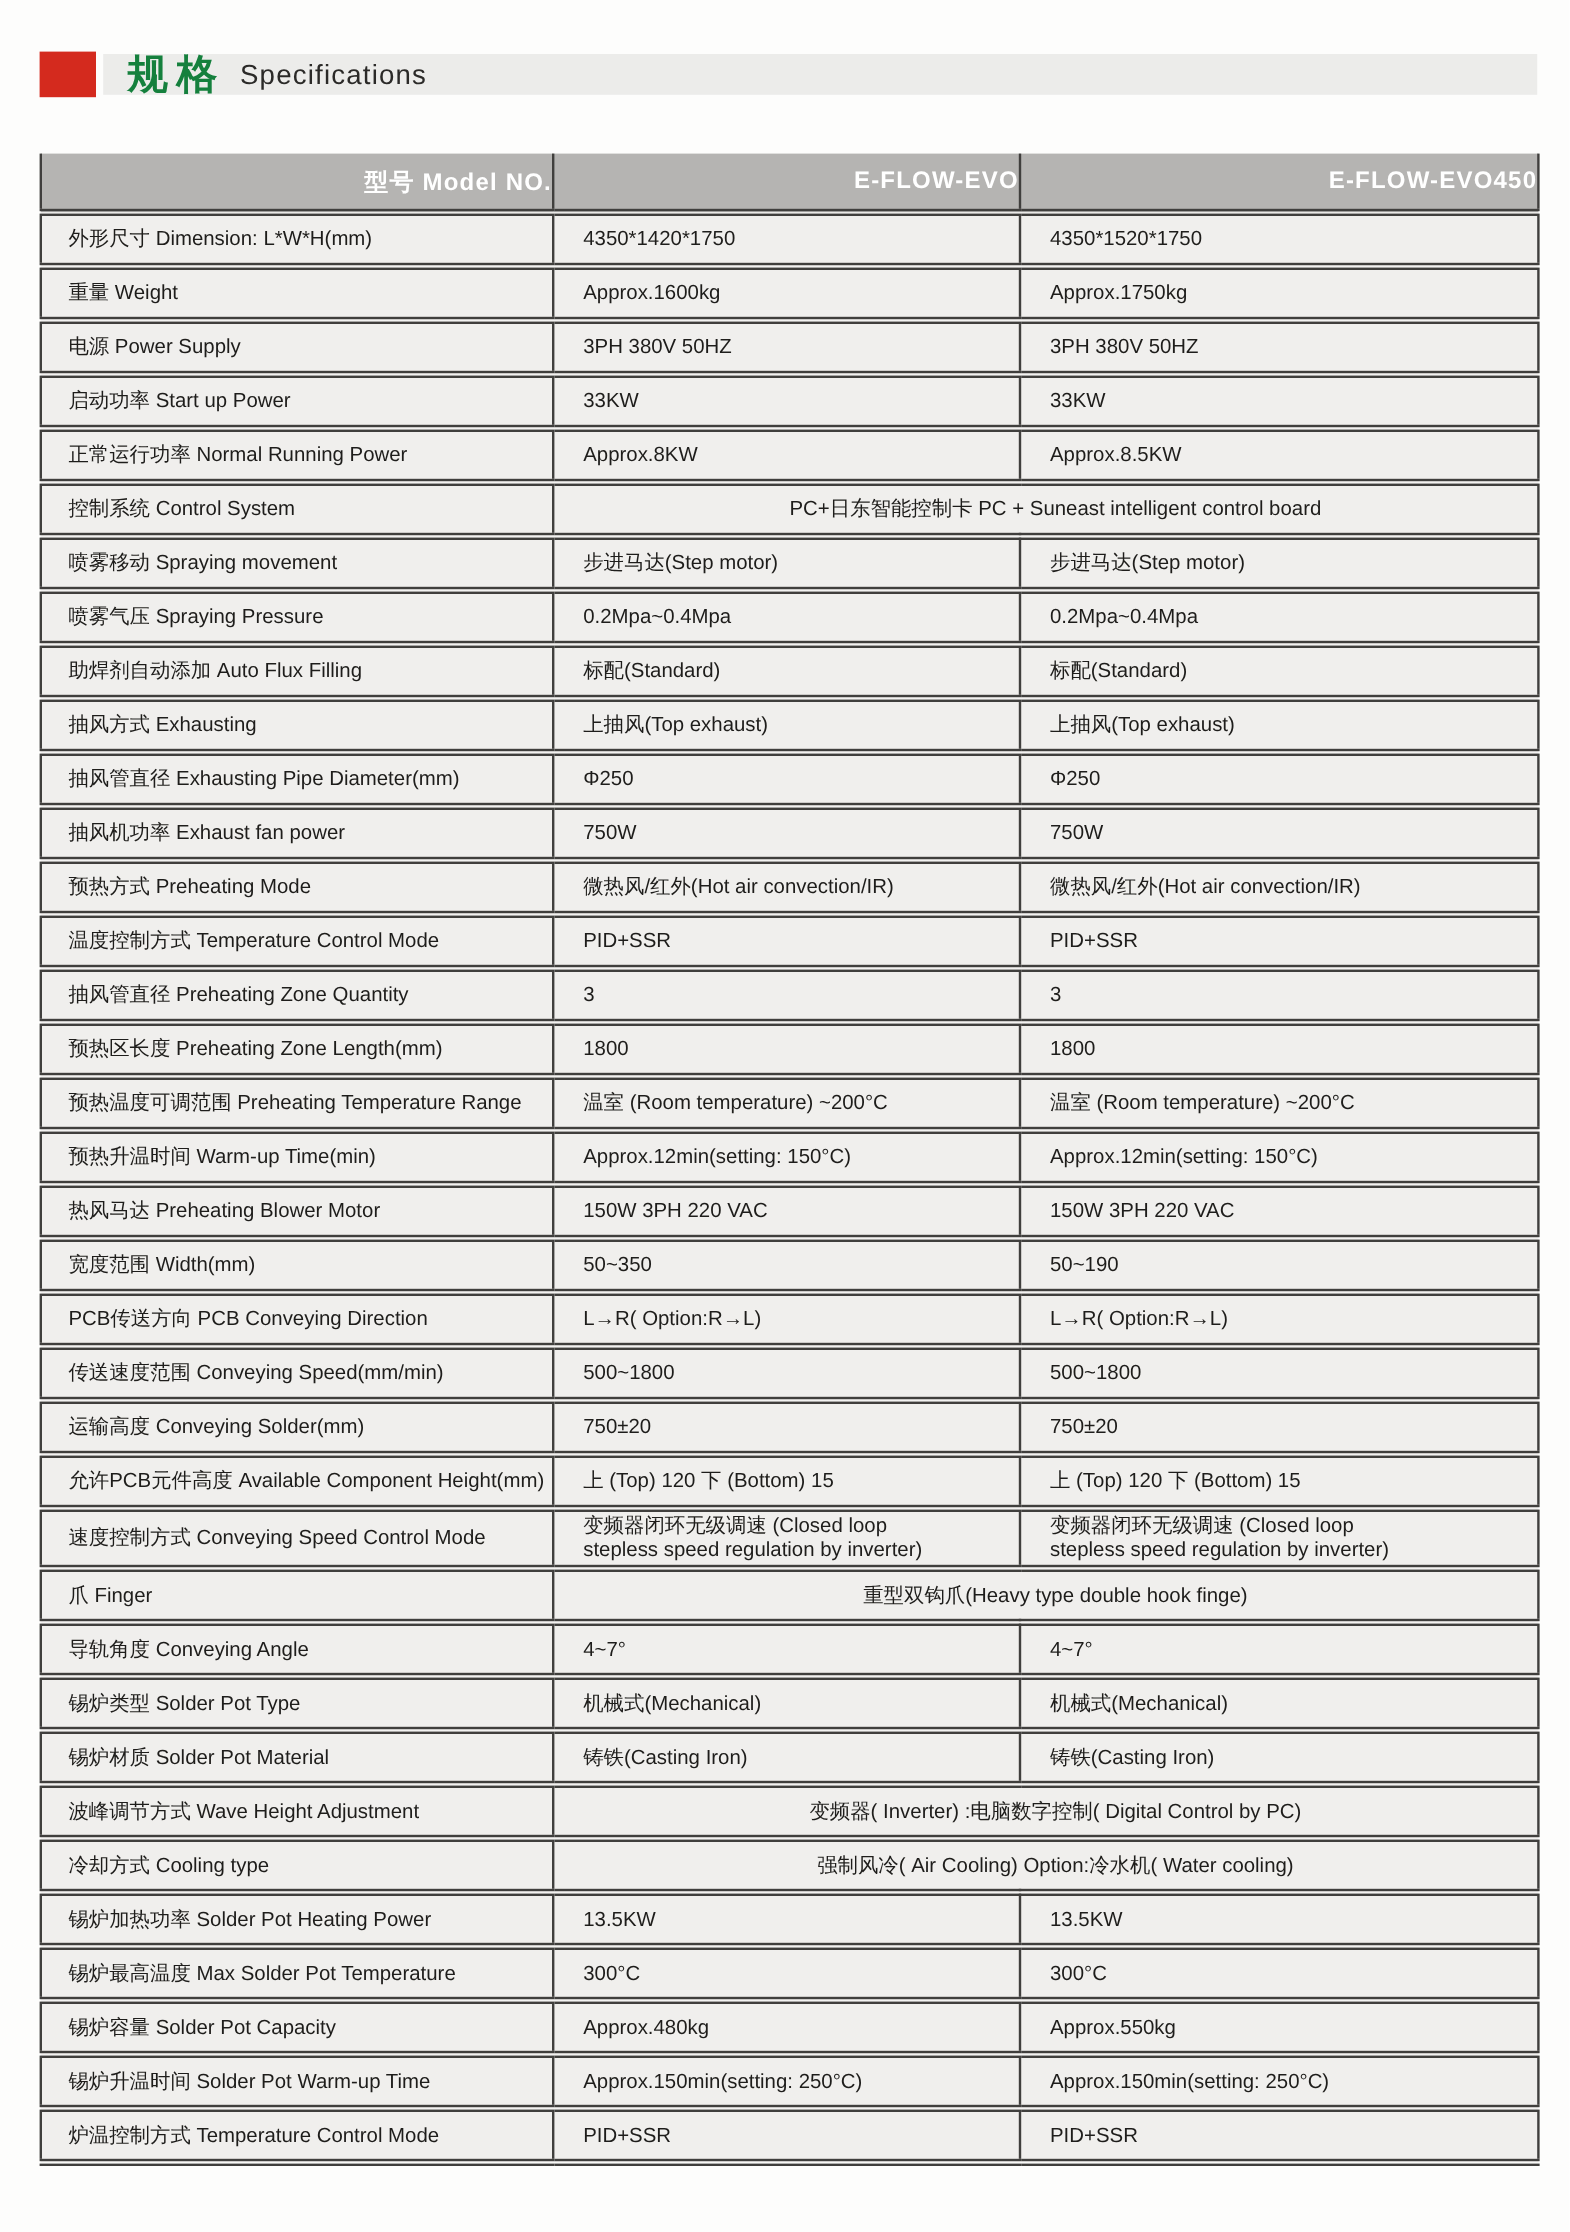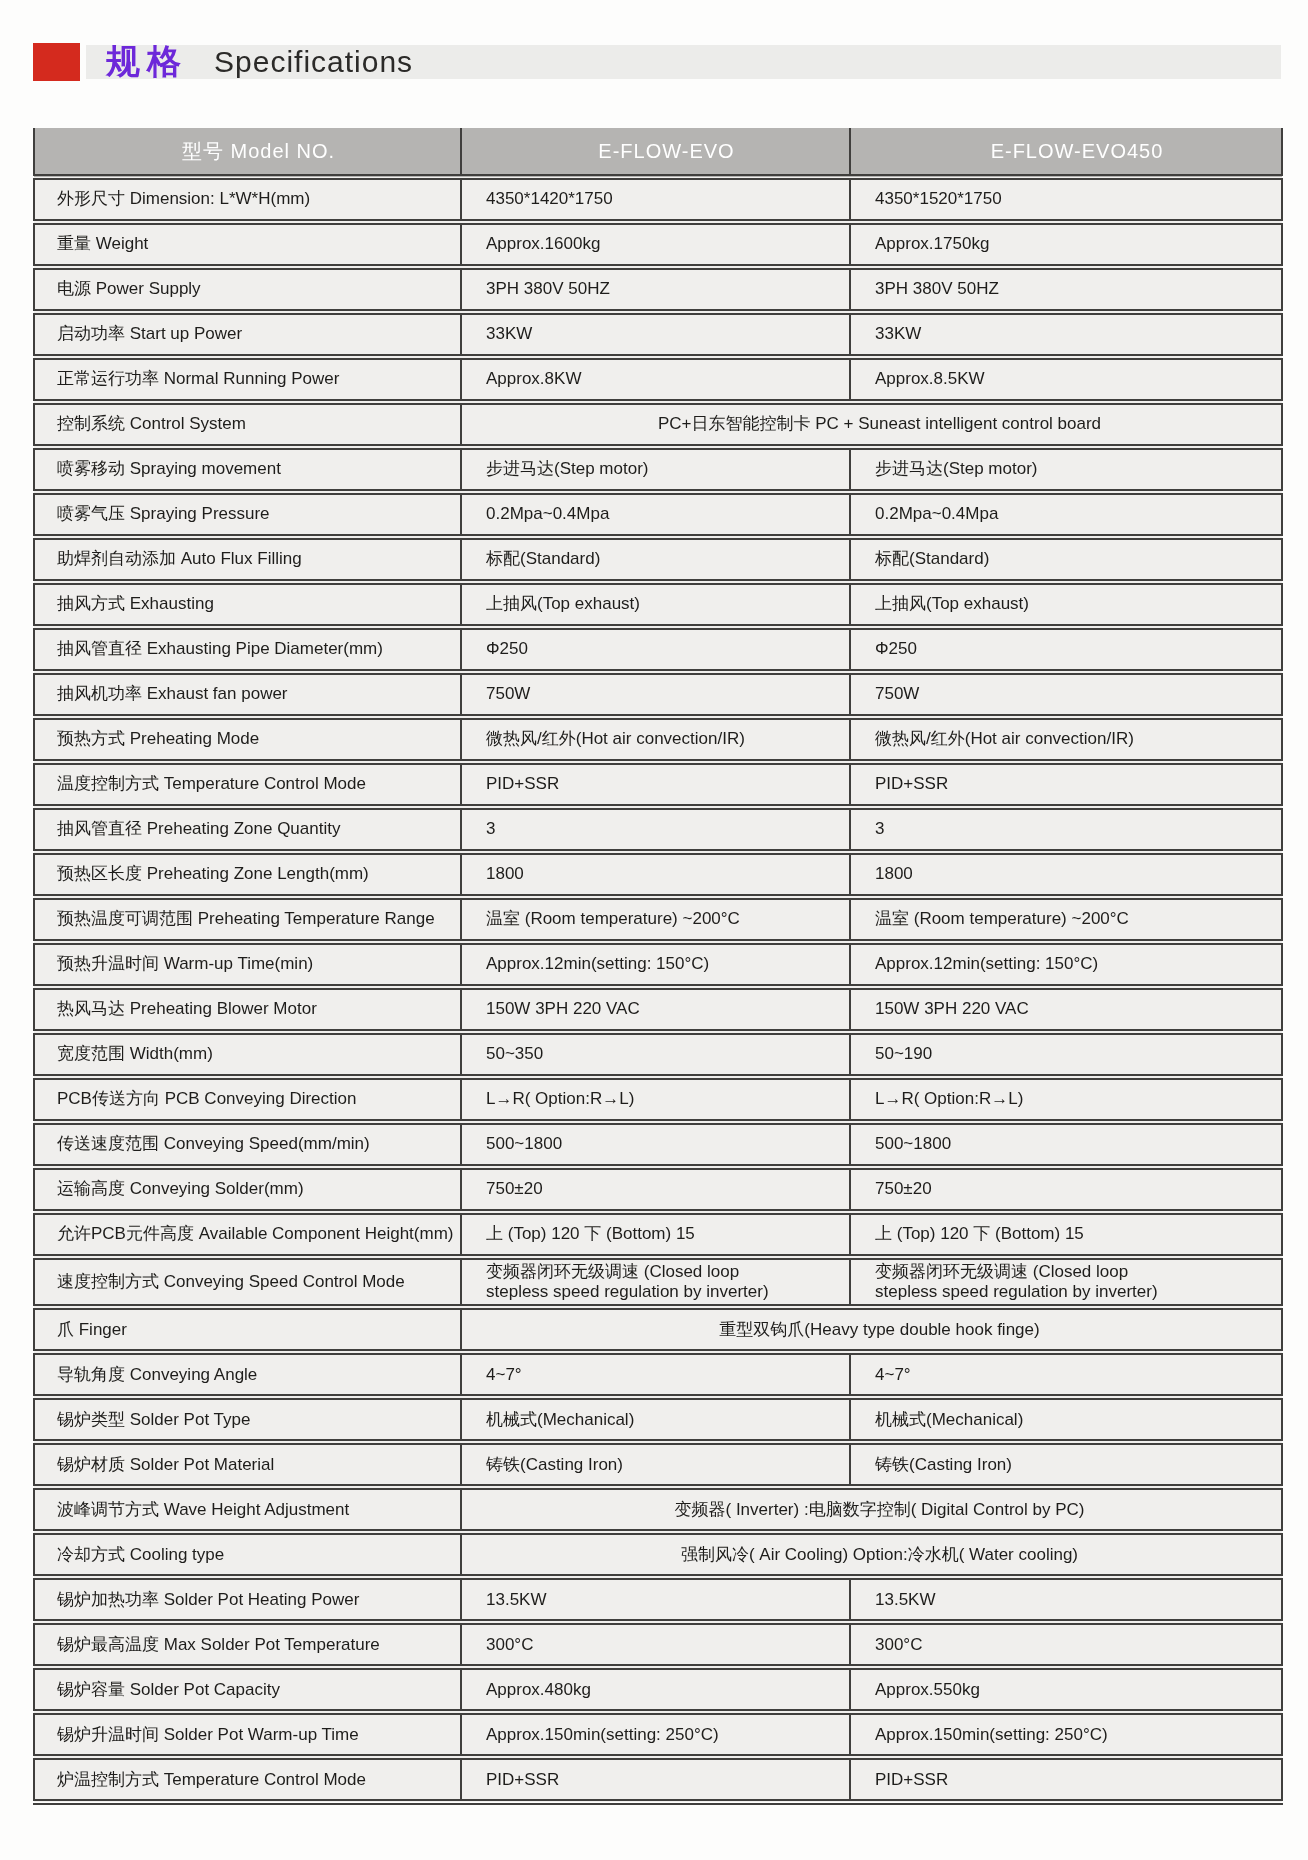--- a/index.html
+++ b/index.html
@@ -41,25 +41,25 @@
     display: flex;
     align-items: center;
     overflow: visible;
   }
   .title-zh {
     font-size: 34px;
     font-weight: bold;
     letter-spacing: 7px;
     margin-left: 20px;
     white-space: nowrap;
-    color: #6d28d9;
+    color: #15803d;
   }
   .title-en {
-    font-size: 30px;
-    margin-left: 26px;
+    font-size: 23px;
+    margin-left: 12px;
     letter-spacing: 1px;
     color: #2b2a28;
     white-space: nowrap;
   }
 
   
   table.spec-table {
     position: absolute;
     top: 128px;
     left: 33px;
@@ -72,24 +72,24 @@
     border-left: 2px solid #403f3d;
     border-right: 2px solid #403f3d;
     border-top: 6px double #403f3d;
     border-bottom: 6px double #403f3d;
     vertical-align: middle;
   }
   .spec-table thead th {
     border-top: none;
     background: #b5b4b2;
     color: #ffffff;
-    font-weight: normal;
+    font-weight: bold;
     font-size: 20px;
     letter-spacing: 1px;
-    text-align: center;
+    text-align: right;
     height: 46px;
     padding: 0 0 0 22px;
     margin-left: 40px;
   }
   .spec-table tbody td {
     background: #f0efed;
     font-size: 17px;
     height: 35px;
     padding: 2px 6px 2px 22px;
     white-space: pre-line;

